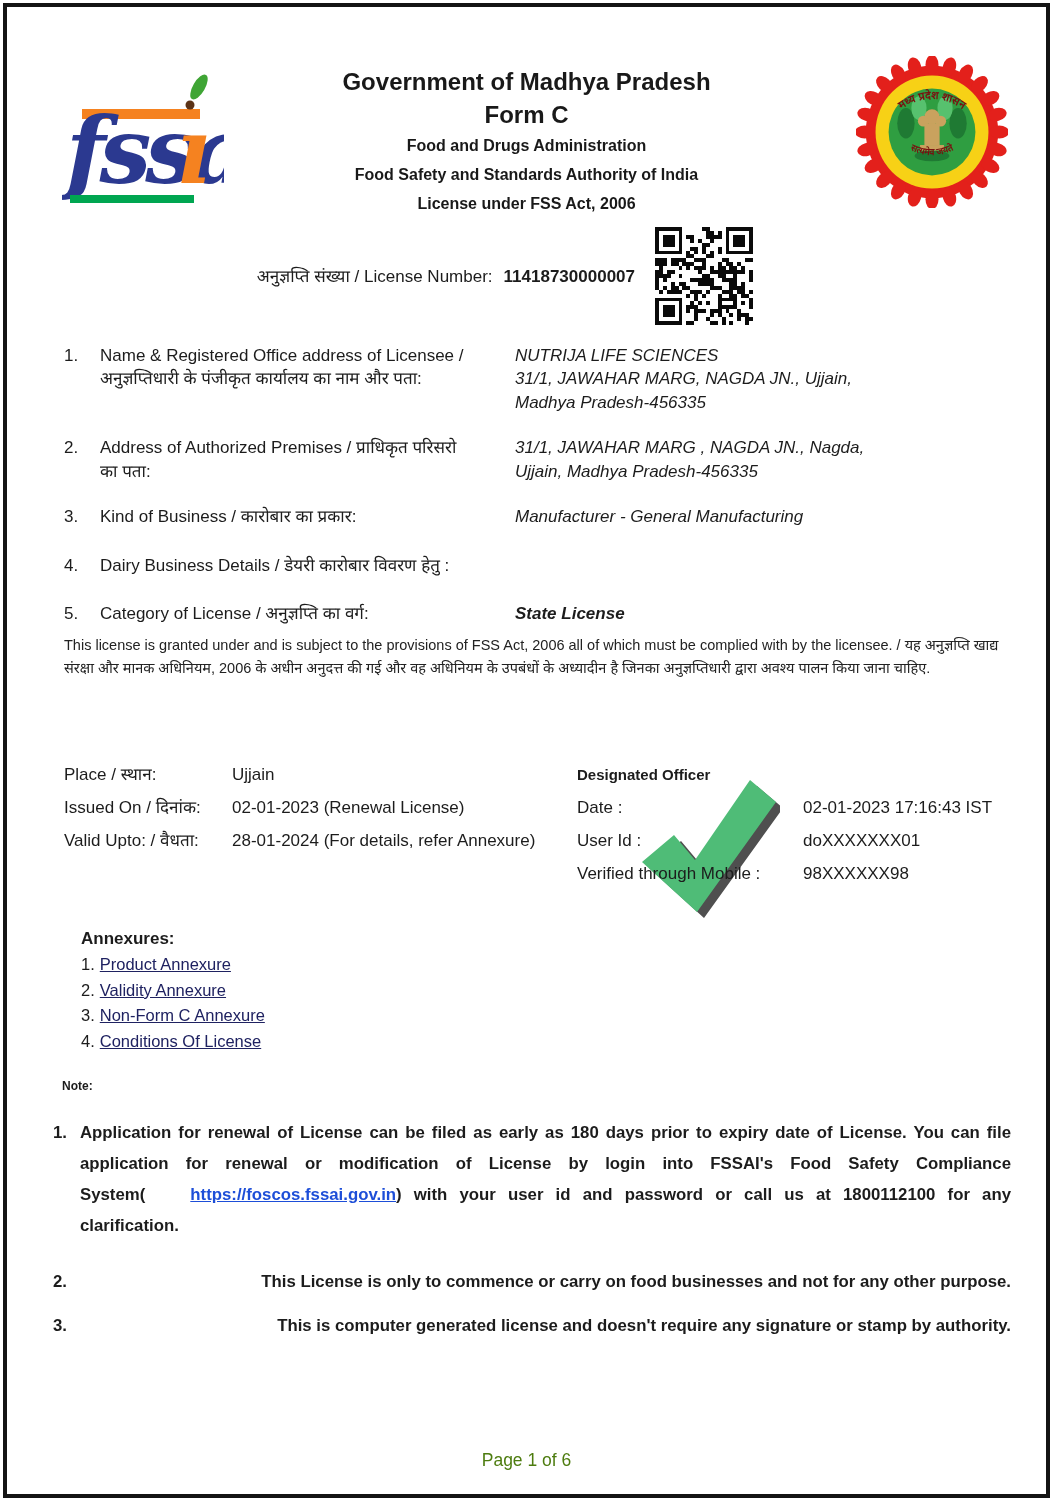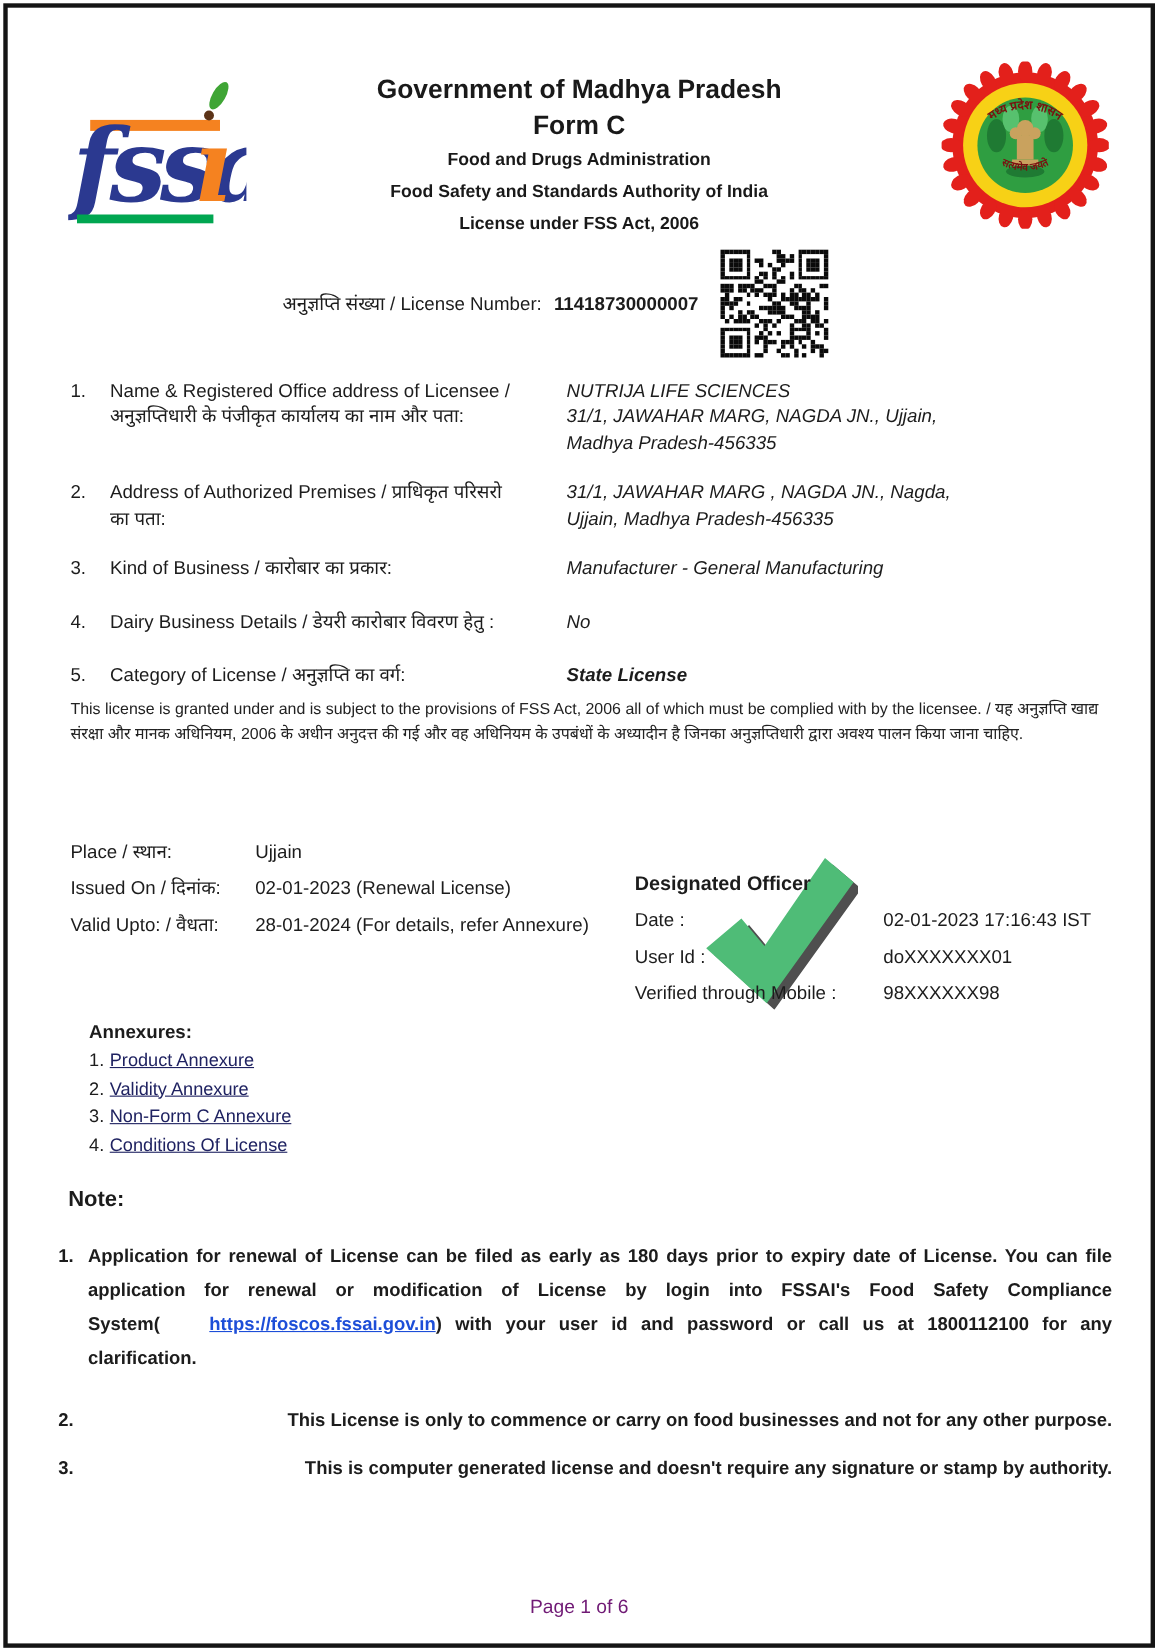--- a/index.html
+++ b/index.html
@@ -30,42 +30,42 @@
   .frow.short{margin-bottom:25px;}
 
   .declaration{position:absolute;top:627px;left:57px;width:942px;font-size:14.5px;line-height:1.6;color:#222;}
 
   
   .issue{position:absolute;top:751px;left:57px;width:945px;height:165px;}
   .icol-left{position:relative;z-index:2;width:510px;}
   .irow{display:flex;font-size:17px;line-height:33px;}
   .ilabel{width:168px;flex:none;}
   .icol-right{position:absolute;z-index:2;left:513px;top:0;width:432px;}
-  .rtitle{font-weight:bold;font-size:18px;line-height:33px;margin-top:29px;}
+  .rtitle{font-weight:bold;font-size:15px;line-height:33px;}
   .rrow{display:flex;font-size:17px;line-height:33px;}
   .rlabel{width:226px;flex:none;}
   .checkmark{position:absolute;left:558px;top:8px;width:158px;height:152px;z-index:1;}
 
   
   .annexures{position:absolute;top:919px;left:74px;font-size:16.5px;}
   .anx-title{font-weight:bold;font-size:17px;line-height:26px;}
   .anx-item{display:flex;gap:5px;line-height:25.5px;}
   .anx-item a{color:#1f2261;text-decoration:underline;cursor:pointer;}
 
   
   .notes{position:absolute;top:1072px;left:46px;width:958px;}
-  .note-title{font-weight:bold;font-size:20px;margin-left:9px;margin-bottom:24px;}
+  .note-title{font-weight:bold;font-size:12px;margin-left:9px;margin-bottom:24px;}
   .note-item{display:flex;font-weight:bold;font-size:16.8px;line-height:31px;margin-bottom:13px;}
   .note-num{width:27px;flex:none;}
   .note-text{flex:1;text-align:justify;}
   .note-item.single .note-text{text-align:right;}
   .note-text a{color:#1d4ed8;text-decoration:underline;cursor:pointer;font-weight:bold;margin-left:45px;}
   .note-gap{height:12px;}
 
-  .footer{position:absolute;top:1443px;left:0;width:100%;text-align:center;font-size:17.5px;color:#701a75;}
+  .footer{position:absolute;top:1443px;left:0;width:100%;text-align:center;font-size:17.5px;color:#4d7c0f;}
 </style>
 </head>
 <body>
 
 <div class="page">
 
   <svg class="logo" viewBox="0 0 162 158">
     <rect x="20" y="44" width="118" height="10" fill="#f58220"></rect>
     <text x="4" y="118" font-family="DejaVu Serif, serif" font-style="italic" font-weight="bold" font-size="92" fill="#2b3990" letter-spacing="-6">fssa</text>
     <text x="114" y="118" font-family="DejaVu Serif, serif" font-style="italic" font-weight="bold" font-size="92" fill="#f58220">ı</text>
@@ -785,21 +785,20 @@
 Ujjain, Madhya Pradesh-456335</div>
     </div>
     <div class="frow short">
       <div class="fnum">3.</div>
       <div class="flabel">Kind of Business / कारोबार का प्रकार:</div>
       <div class="fvalue">Manufacturer - General Manufacturing</div>
     </div>
     <div class="frow short">
       <div class="fnum">4.</div>
       <div class="flabel">Dairy Business Details / डेयरी कारोबार विवरण हेतु :</div>
-      <div class="fvalue">No</div>
     </div>
     <div class="frow short">
       <div class="fnum">5.</div>
       <div class="flabel">Category of License / अनुज्ञप्ति का वर्ग:</div>
       <div class="fvalue bold">State License</div>
     </div>
   </div>
 
   <div class="declaration">This license is granted under and is subject to the provisions of FSS Act, 2006 all of which must be complied with by the licensee. / यह अनुज्ञप्ति खाद्य संरक्षा और मानक अधिनियम, 2006 के अधीन अनुदत्त की गई और वह अधिनियम के उपबंधों के अध्यादीन है जिनका अनुज्ञप्तिधारी द्वारा अवश्य पालन किया जाना चाहिए.</div>
 

